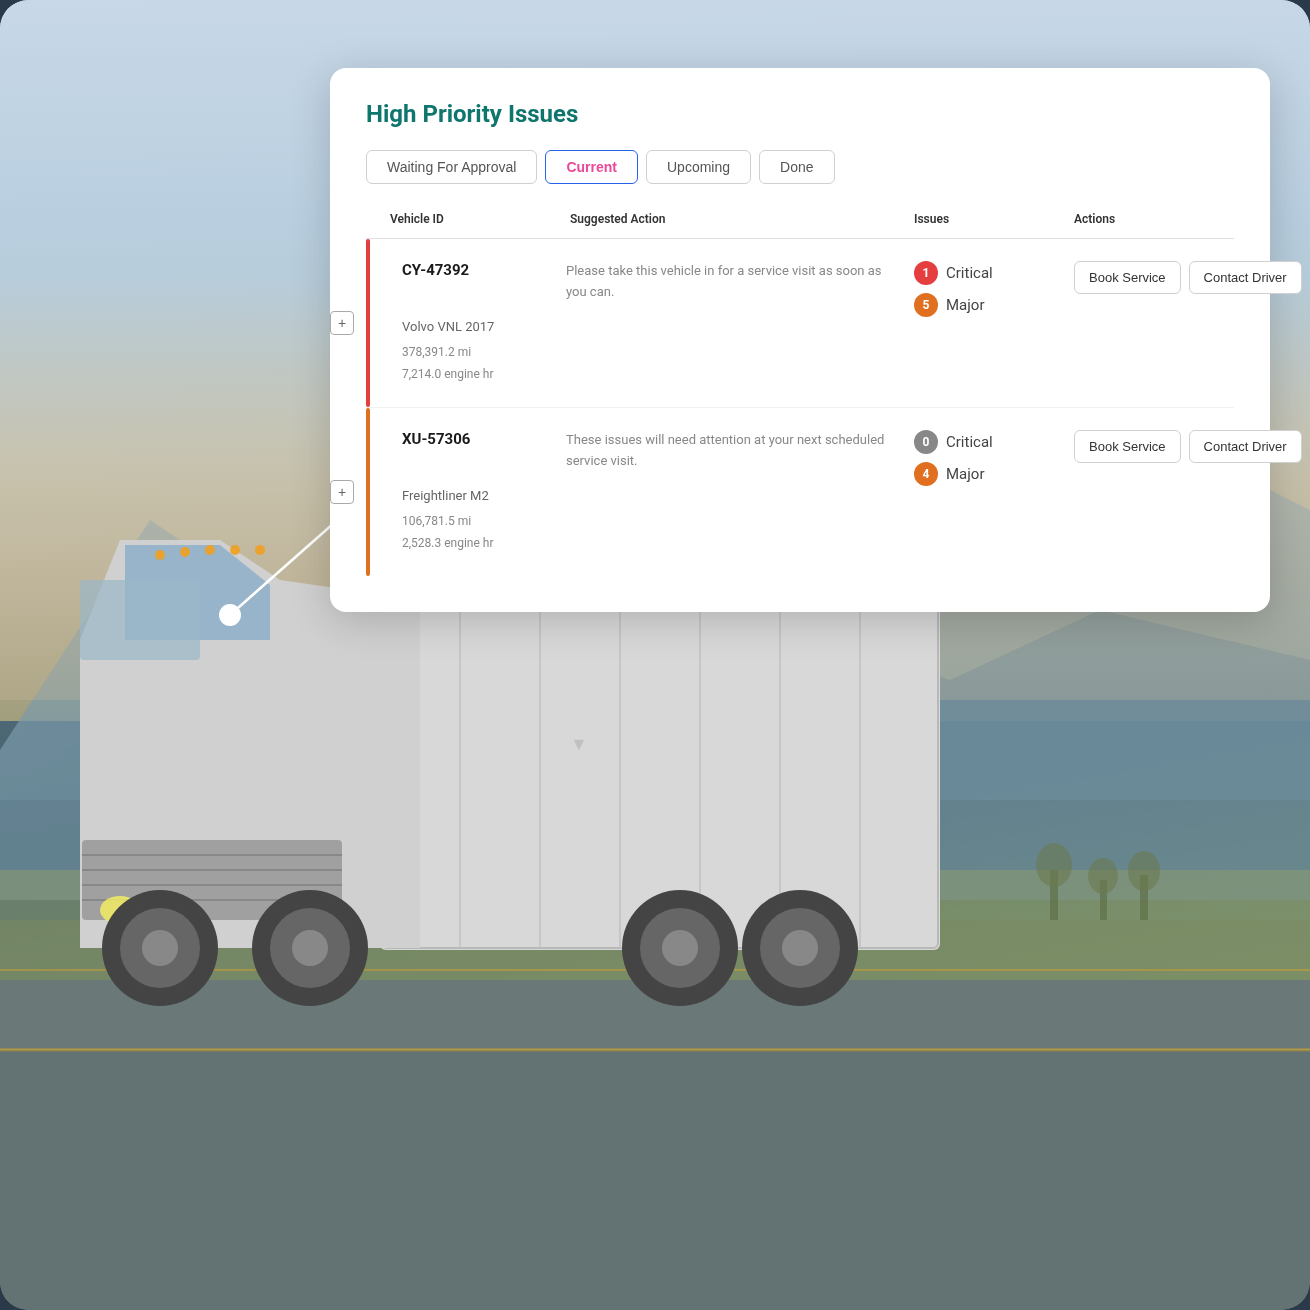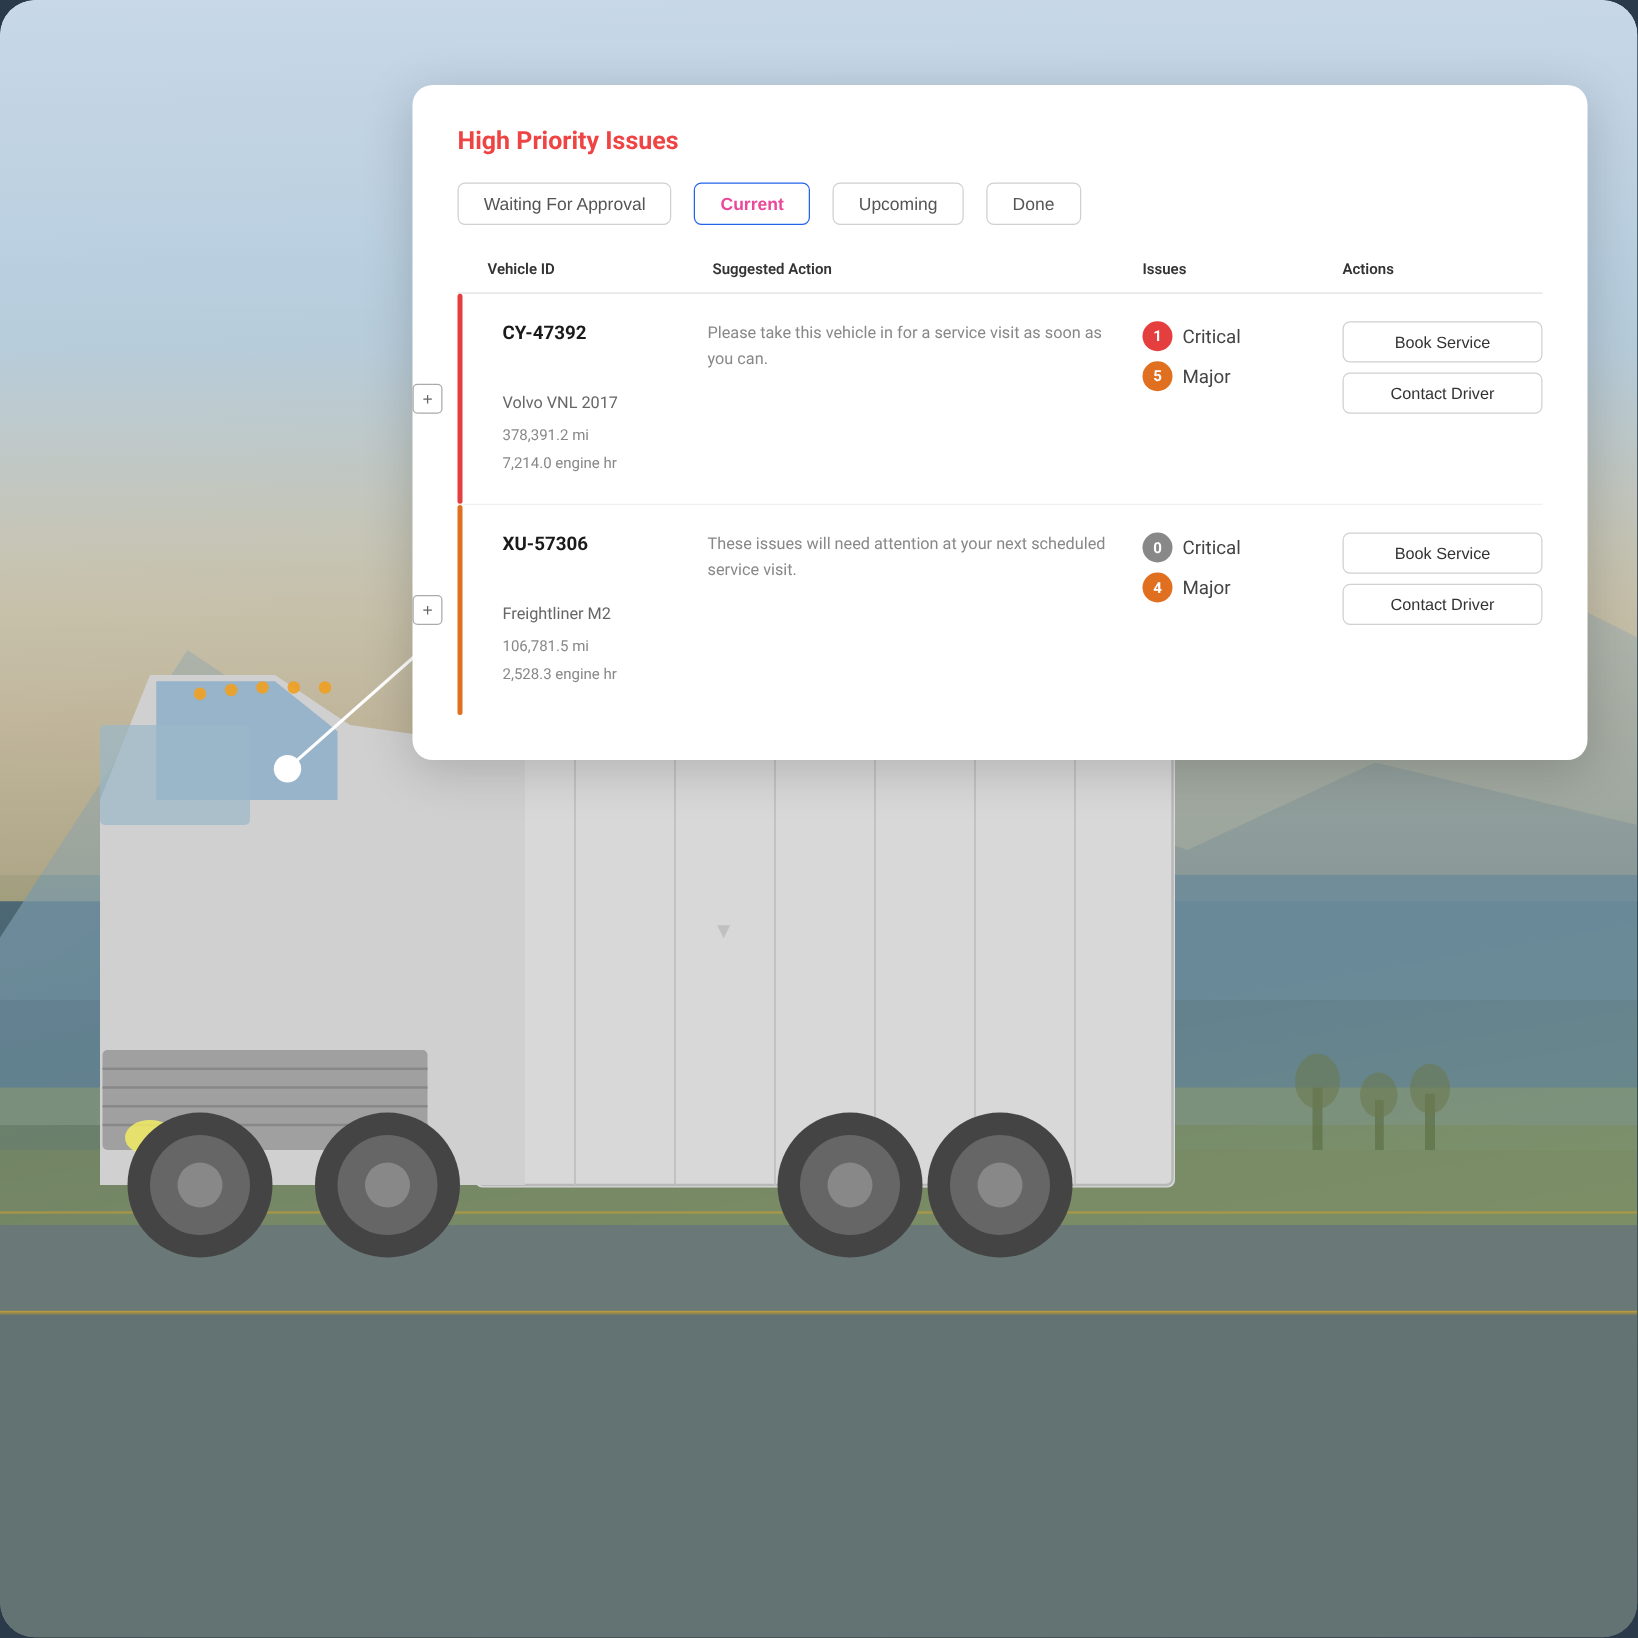--- a/index.html
+++ b/index.html
@@ -54,29 +54,29 @@
       top: 68px;
       left: 330px;
       right: 40px;
       background: white;
       border-radius: 16px;
       padding: 32px 36px 36px;
       box-shadow: 0 8px 40px rgba(0,0,0,0.18);
     }
 
     .panel-title {
-      font-size: 20px;
+      font-size: 24px;
       font-weight: 700;
-      color: #ef4444;
+      color: #0f766e;
       margin-bottom: 22px;
     }
 
     .tabs {
       display: flex;
-      gap: 18px;
+      gap: 8px;
       margin-bottom: 28px;
     }
 
     .tab {
       padding: 8px 20px;
       border: 1.5px solid #d0d0d0;
       border-radius: 6px;
       font-size: 14px;
       font-weight: 500;
       color: #555;
@@ -203,21 +203,21 @@
     .badge-circle.orange { background: #e07020; }
     .badge-circle.gray { background: #888; }
 
     .issue-label {
       font-size: 15px;
       color: #444;
     }
 
     .actions-col {
       display: flex;
-      flex-direction: column;
+      flex-direction: row;
       gap: 8px;
     }
 
     .action-btn {
       padding: 8px 14px;
       border: 1.5px solid #d0d0d0;
       border-radius: 6px;
       background: white;
       font-size: 13px;
       font-weight: 500;

